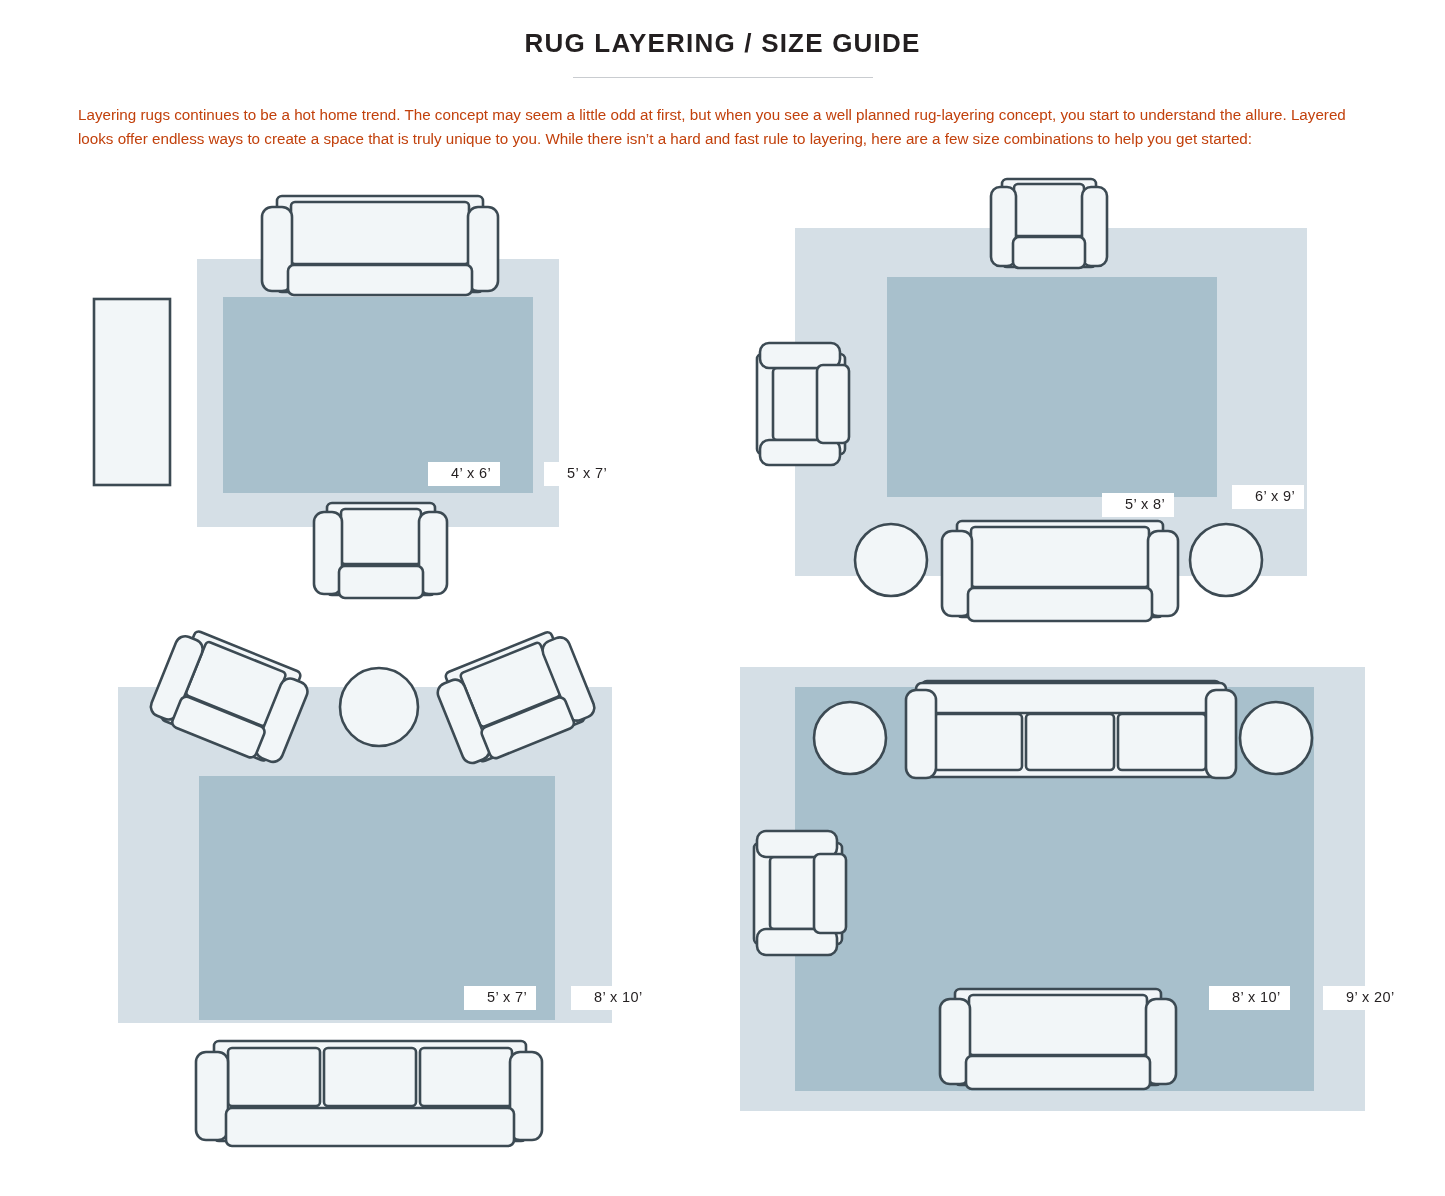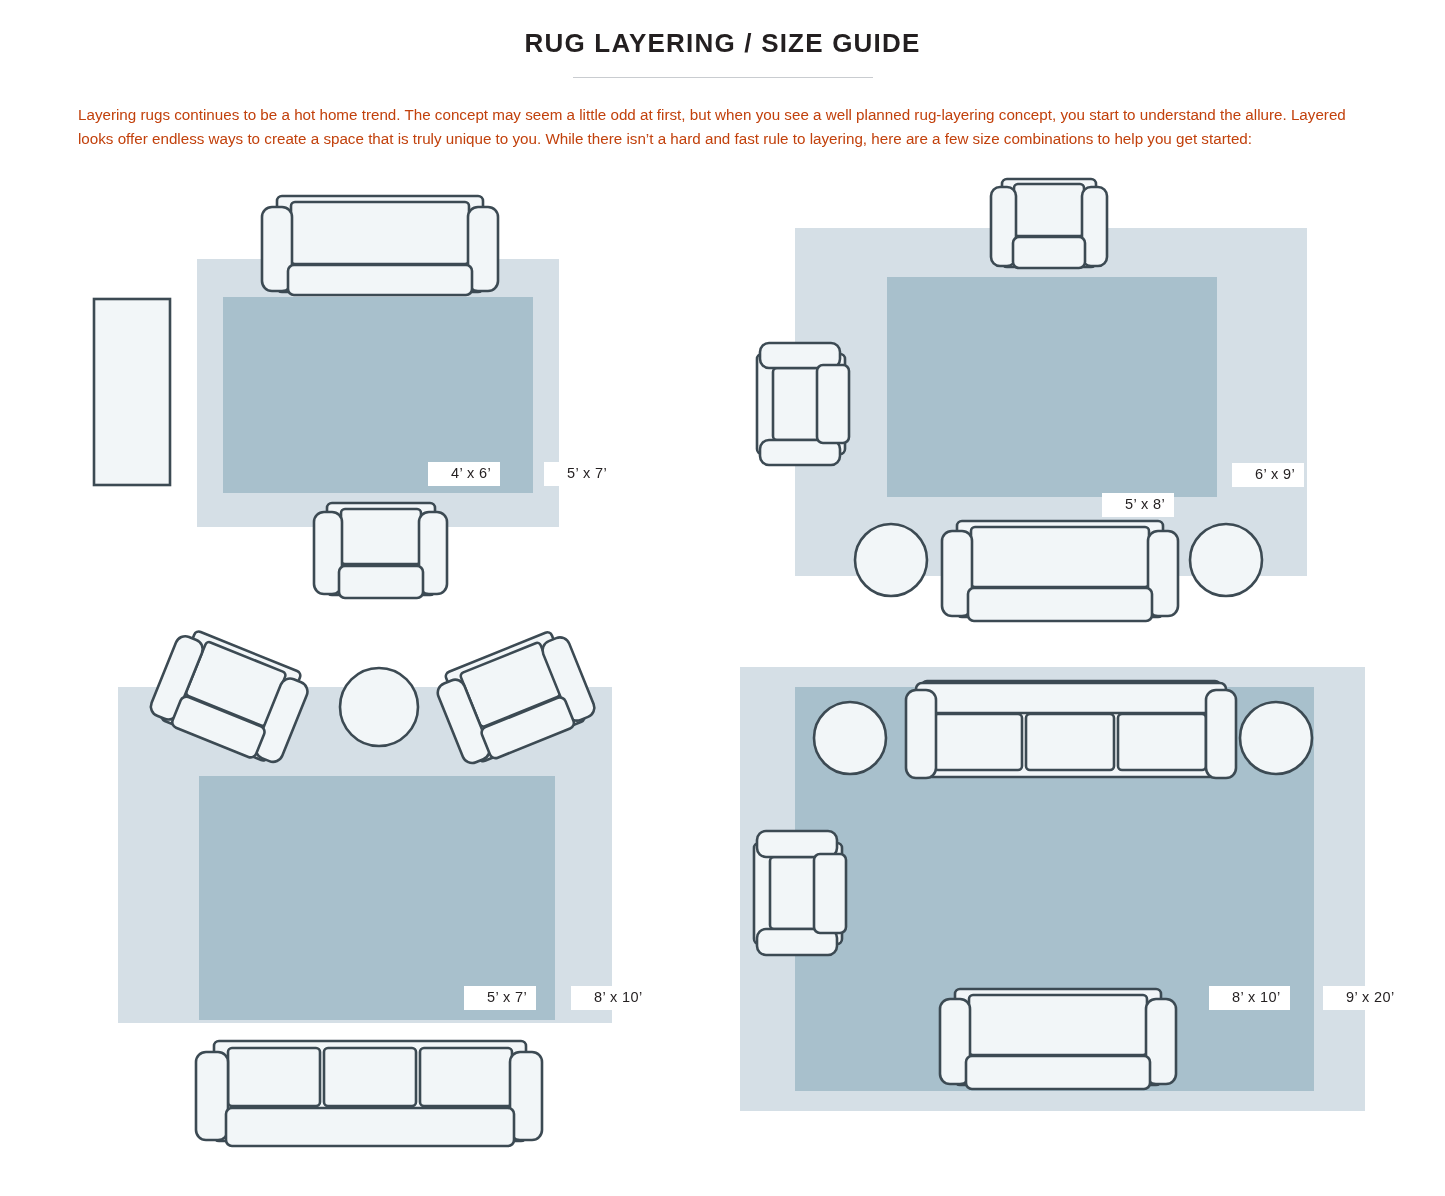--- a/index.html
+++ b/index.html
@@ -178,21 +178,21 @@
         <circle cx="38" cy="38" r="36" fill="#f2f6f8" stroke="#3c4a53" stroke-width="2.6"></circle>
       </svg>
     </div>
     <div class="fg" style="left:1188px; top:522px;">
       <svg width="76" height="76" viewBox="0 0 76 76">
         <circle cx="38" cy="38" r="36" fill="#f2f6f8" stroke="#3c4a53" stroke-width="2.6"></circle>
       </svg>
     </div>
 
     <div class="size-label" style="left:1102px; top:445px;margin-top:48px;">5’ x 8’</div>
-    <div class="size-label" style="left:1232px; top:463px;">6’ x 9’</div>
+    <div class="size-label" style="left:1232px; top:485px;">6’ x 9’</div>
   </div>
 
   <div>
     <div class="rug-outer" style="left:118px; top:687px; width:494px; height:336px;"></div>
     <div class="rug-inner" style="left:199px; top:776px; width:356px; height:244px;"></div>
 
     <div class="fg" style="left:155px; top:645px; transform: rotate(22deg); transform-origin: 50% 50%;">
       <svg width="150" height="112" viewBox="0 0 150 112">
         <g fill="#f2f6f8" stroke="#3c4a53" stroke-width="2.6">
           <rect x="17" y="3" width="114" height="96" rx="5"></rect>

